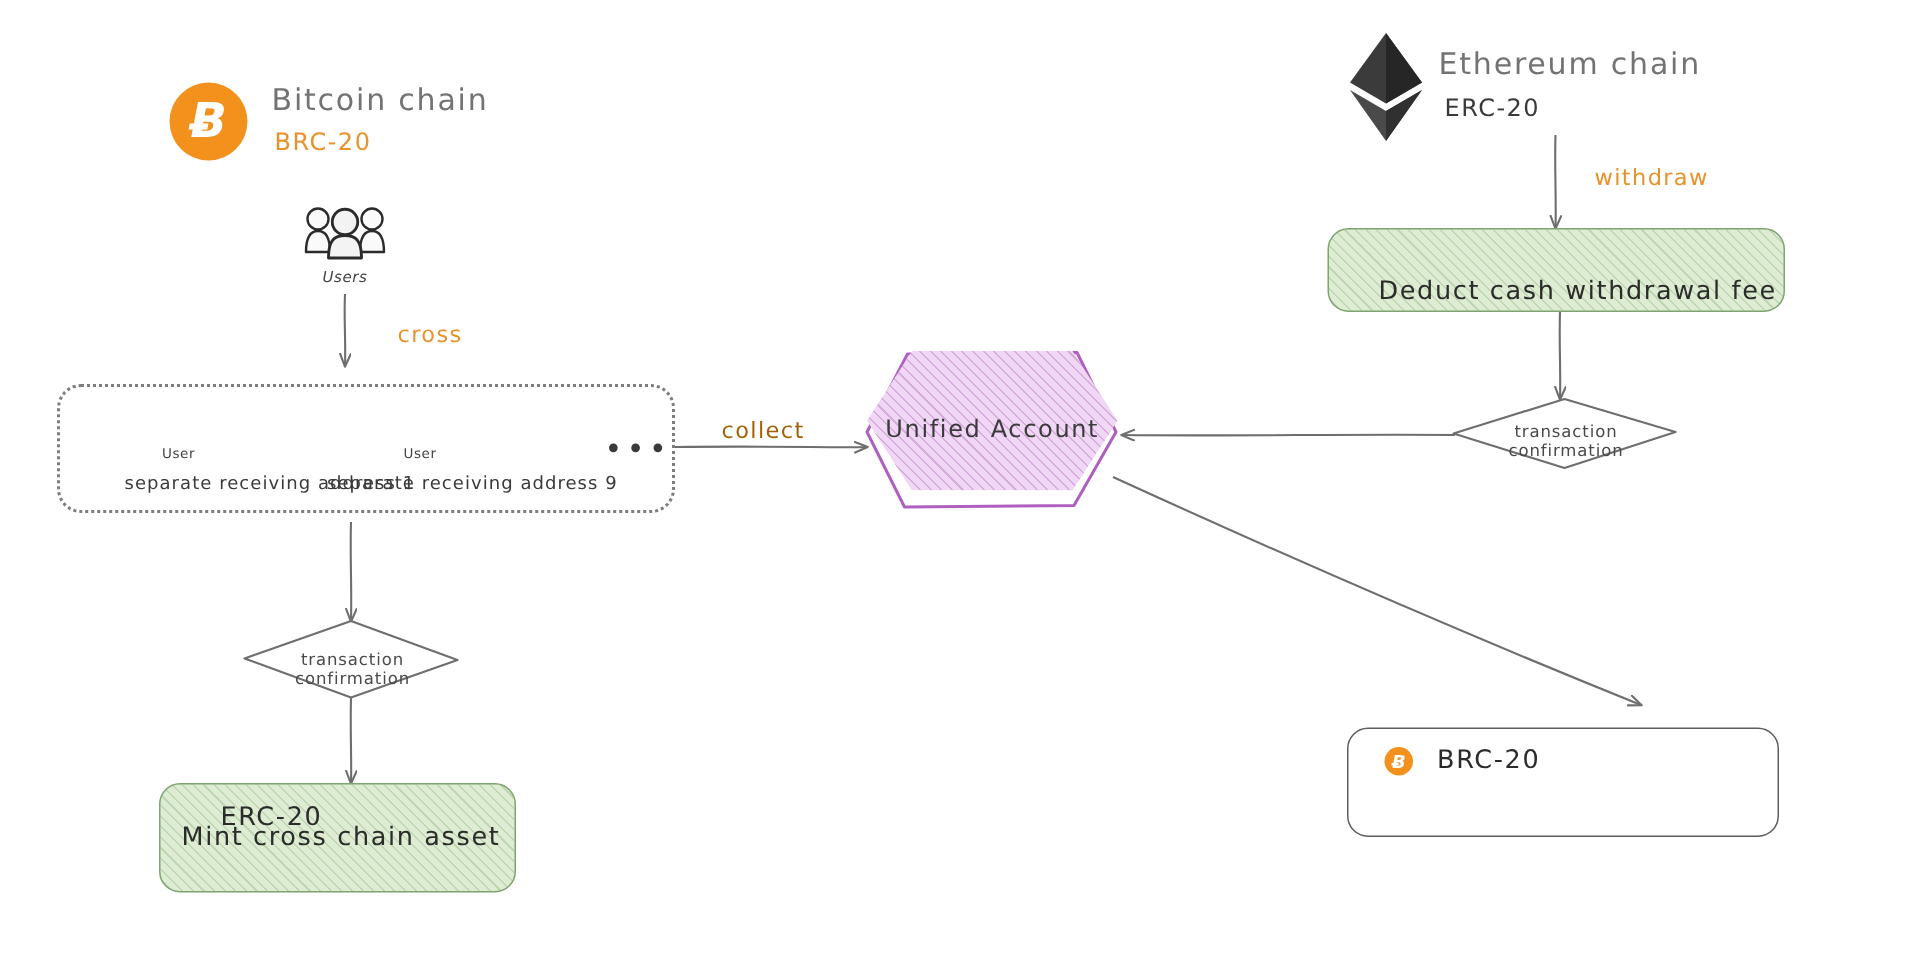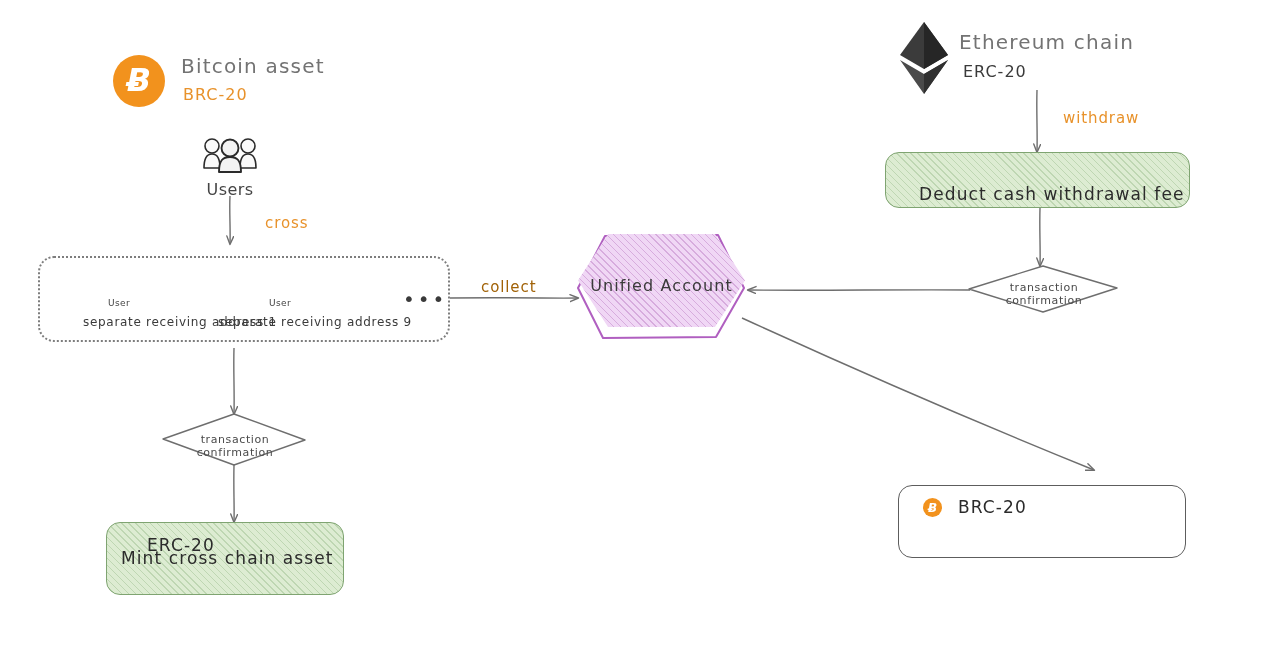--- a/index.html
+++ b/index.html
@@ -135,27 +135,27 @@
       <path d="M8,0 L16,11 L8,16 L0,11 Z" fill="#3b3b3b"></path>
       <path d="M8,0 L8,16 L16,11 Z" fill="#1f1f1f"></path>
       <path d="M0,13 L8,24 L16,13 L8,18 Z" fill="#4a4a4a"></path>
       <path d="M8,18 L8,24 L16,13 Z" fill="#2b2b2b"></path>
     </g>
   </svg>
 
   <div class="coin-ico btc" style="left:113px;top:55px;">
     <span>Ƀ</span>
   </div>
-  <div class="t chain-title" style="left:181px;top:54px;">Bitcoin asset</div>
+  <div class="t chain-title" style="left:181px;top:54px;">Bitcoin chain</div>
   <div class="t chain-sub orange" style="left:183px;top:85px;">BRC-20</div>
 
   <div class="t chain-title" style="left:959px;top:30px;">Ethereum chain</div>
   <div class="t chain-sub" style="left:963px;top:62px;color:#3a3a3a;">ERC-20</div>
 
-  <div class="ulabel" style="left:196px;top:180px;width:68px;font-size:16px;">Users</div>
+  <div class="ulabel" style="left:196px;top:180px;width:68px;font-size:10px;font-style:italic;">Users</div>
 
   <div class="edgelabel orange" style="left:265px;top:214px;">cross</div>
   <div class="edgelabel" style="left:481px;top:258px;color:#a16207;margin-top:20px;">collect</div>
   <div class="edgelabel orange" style="left:1063px;top:109px;">withdraw</div>
 
   <div class="dotbox" style="left:38px;top:256px;width:412px;height:86px;"></div>
   <div class="ulabel" style="left:99px;top:298px;width:40px;">User</div>
   <div class="ulabel" style="left:260px;top:298px;width:40px;">User</div>
   <div class="addr" style="left:57px;top:315px;margin-left:26px;">separate receiving address 1</div>
   <div class="addr" style="left:218px;top:315px;">separate receiving address 9</div>

